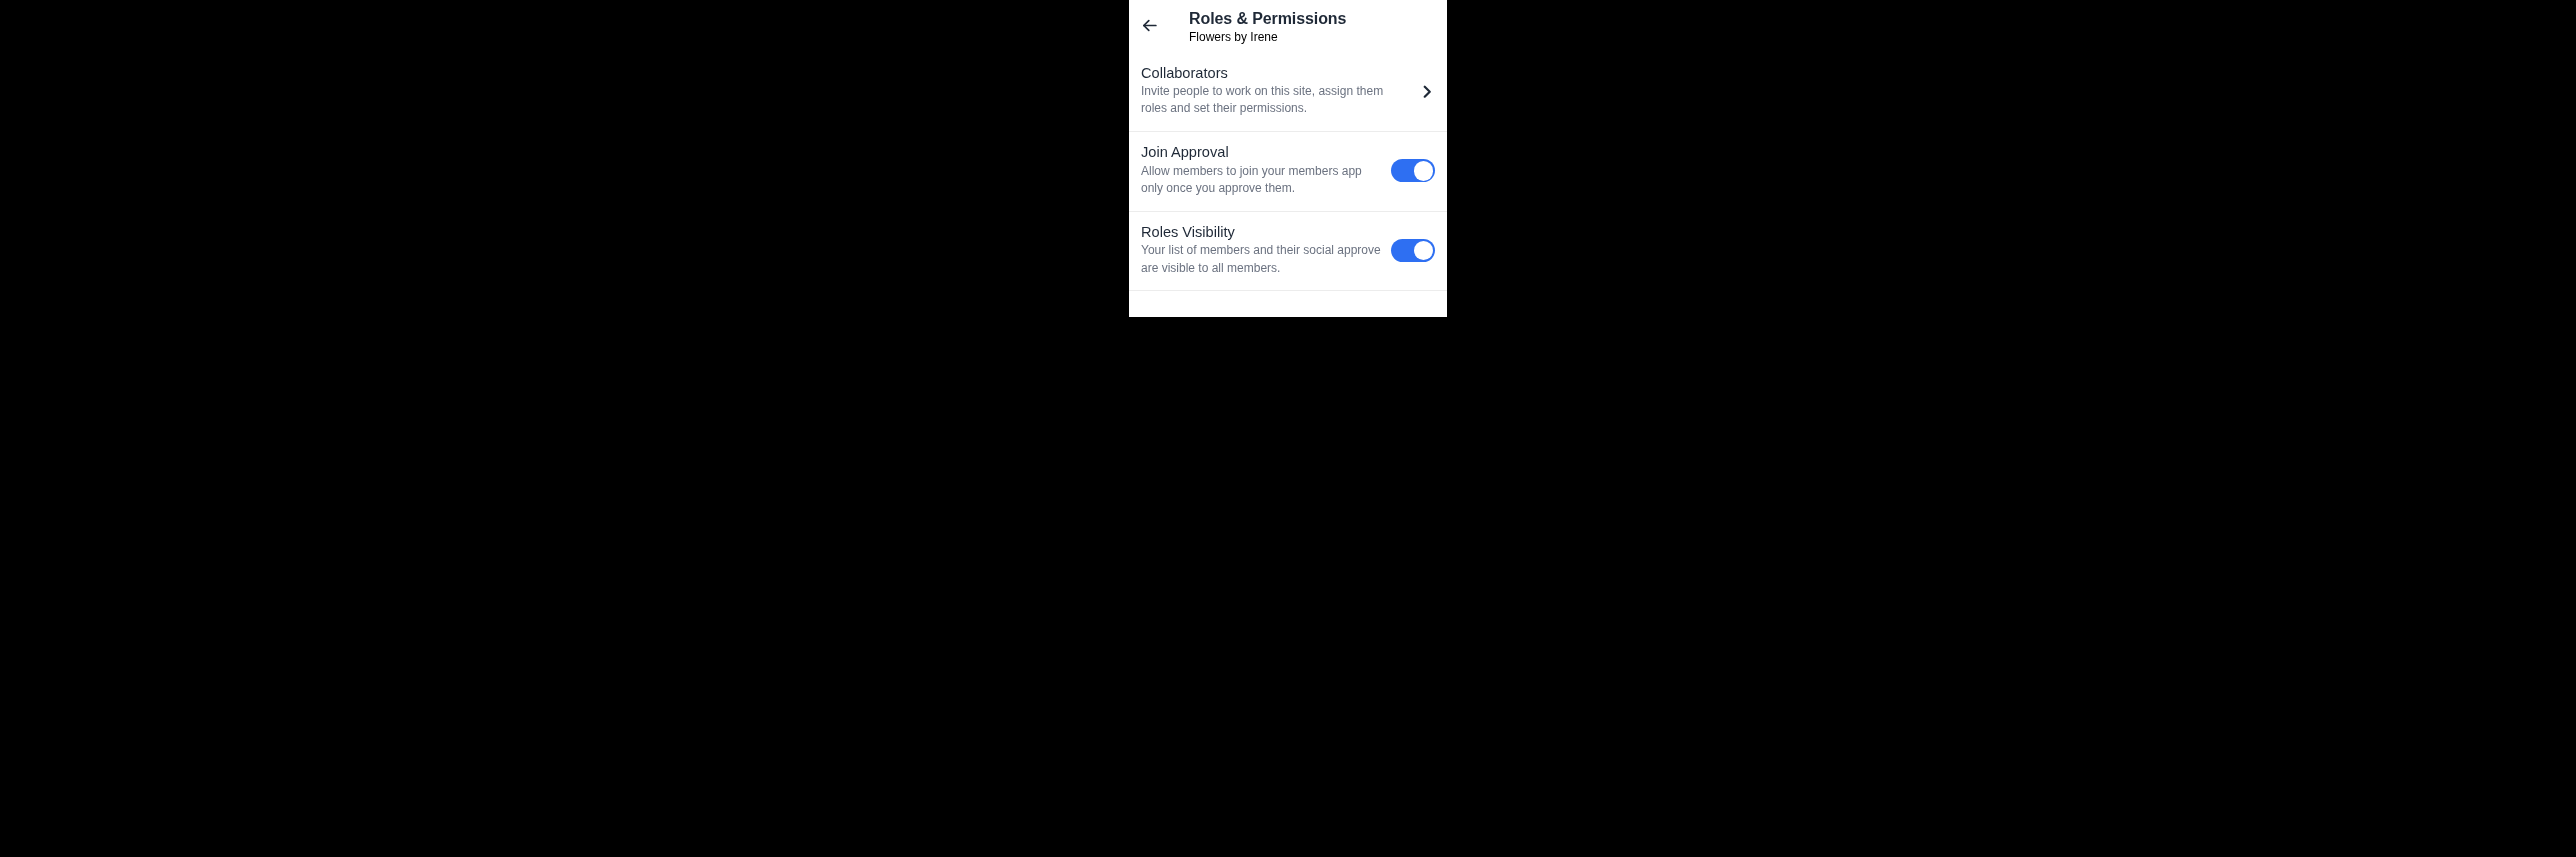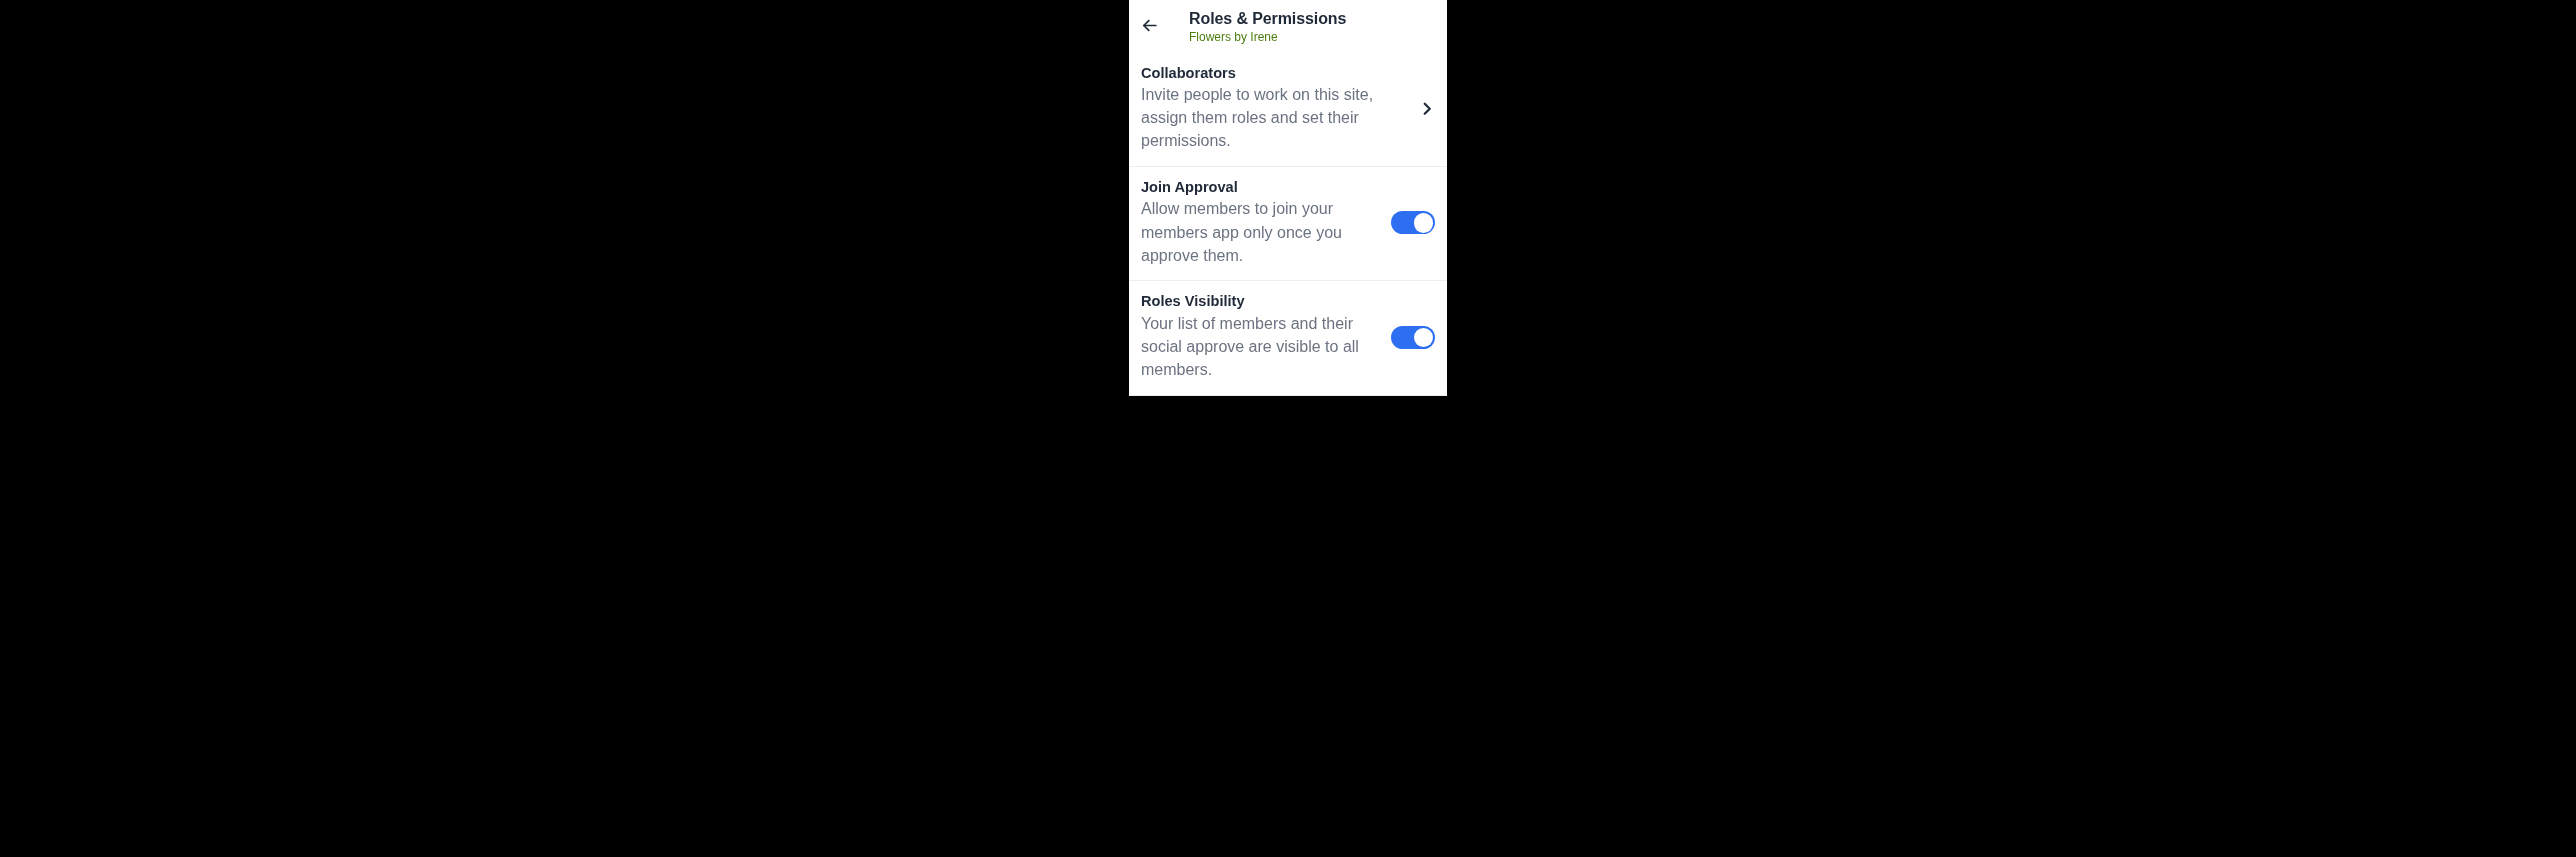--- a/index.html
+++ b/index.html
@@ -37,40 +37,40 @@
     margin-left: 24px;
   }
   .page-title {
     font-size: 16px;
     font-weight: 700;
     color: #1f2937;
     letter-spacing: -0.1px;
   }
   .page-subtitle {
     font-size: 12px;
-    color: #4d7c0f;
+    color: #000000;
     margin-top: 2.4px;
   }
   .section {
     padding: 12px 12px 13.4px 12px;
     border-bottom: 0.6px solid #ececec;
     display: flex;
     align-items: center;
     gap: 9.7px;
     cursor: default;
   }
   .section.clickable { cursor: pointer; }
   .section-text { flex: 1; }
   .section-title {
     font-size: 14.6px;
-    font-weight: 700;
+    font-weight: 400;
     color: #1f2937;
   }
   .section-desc {
-    font-size: 16px;
+    font-size: 12px;
     color: #6b7280;
     margin-top: 2.4px;
     line-height: 1.45;
     max-width: 261px;
   }
   .chevron {
     color: #1f2937;
     display: flex;
     align-items: center;
     flex-shrink: 0;

